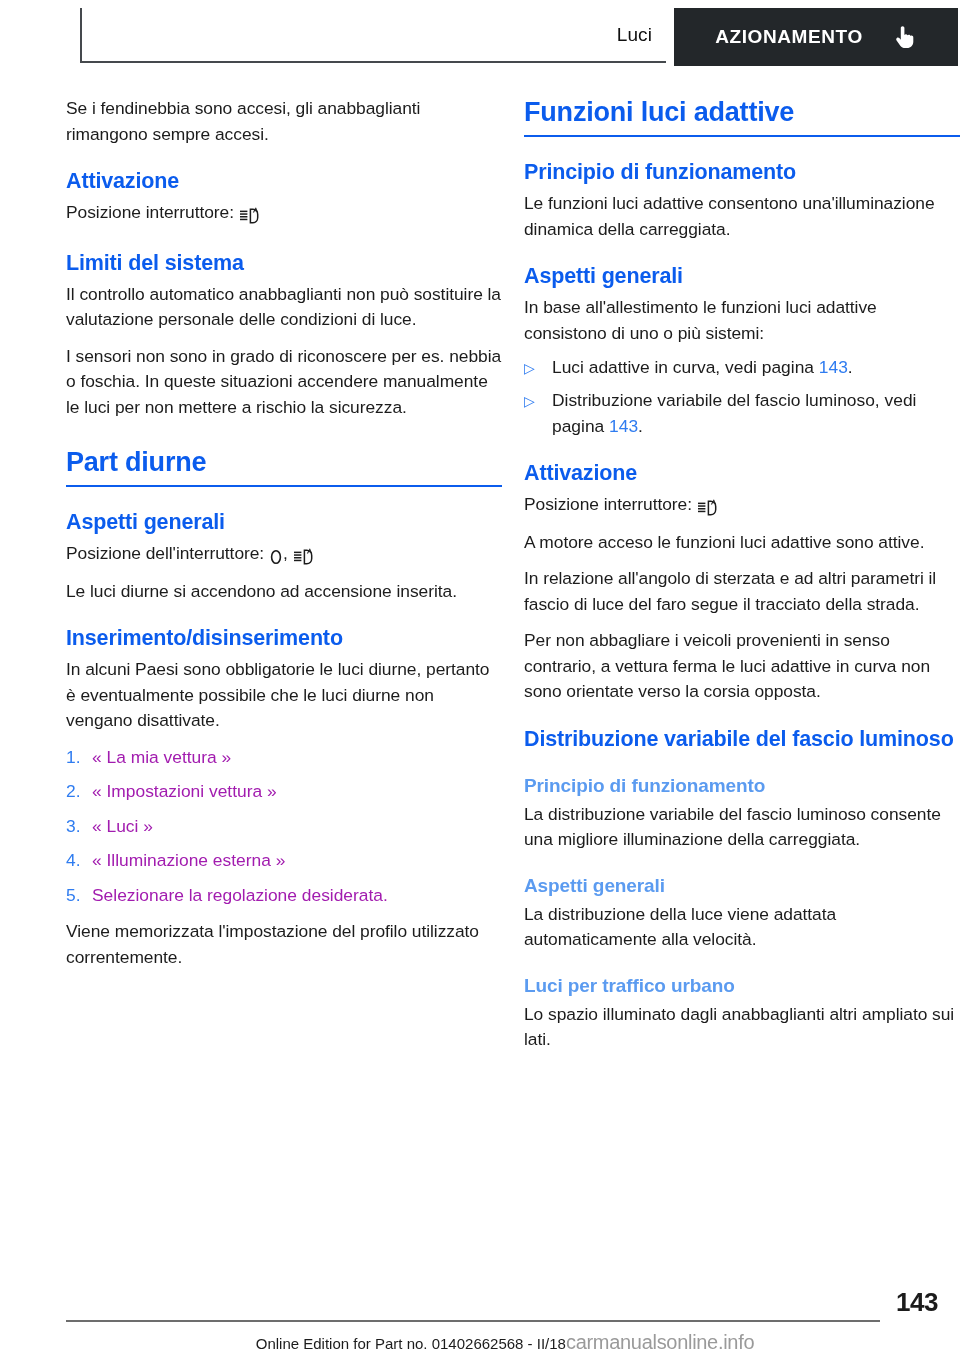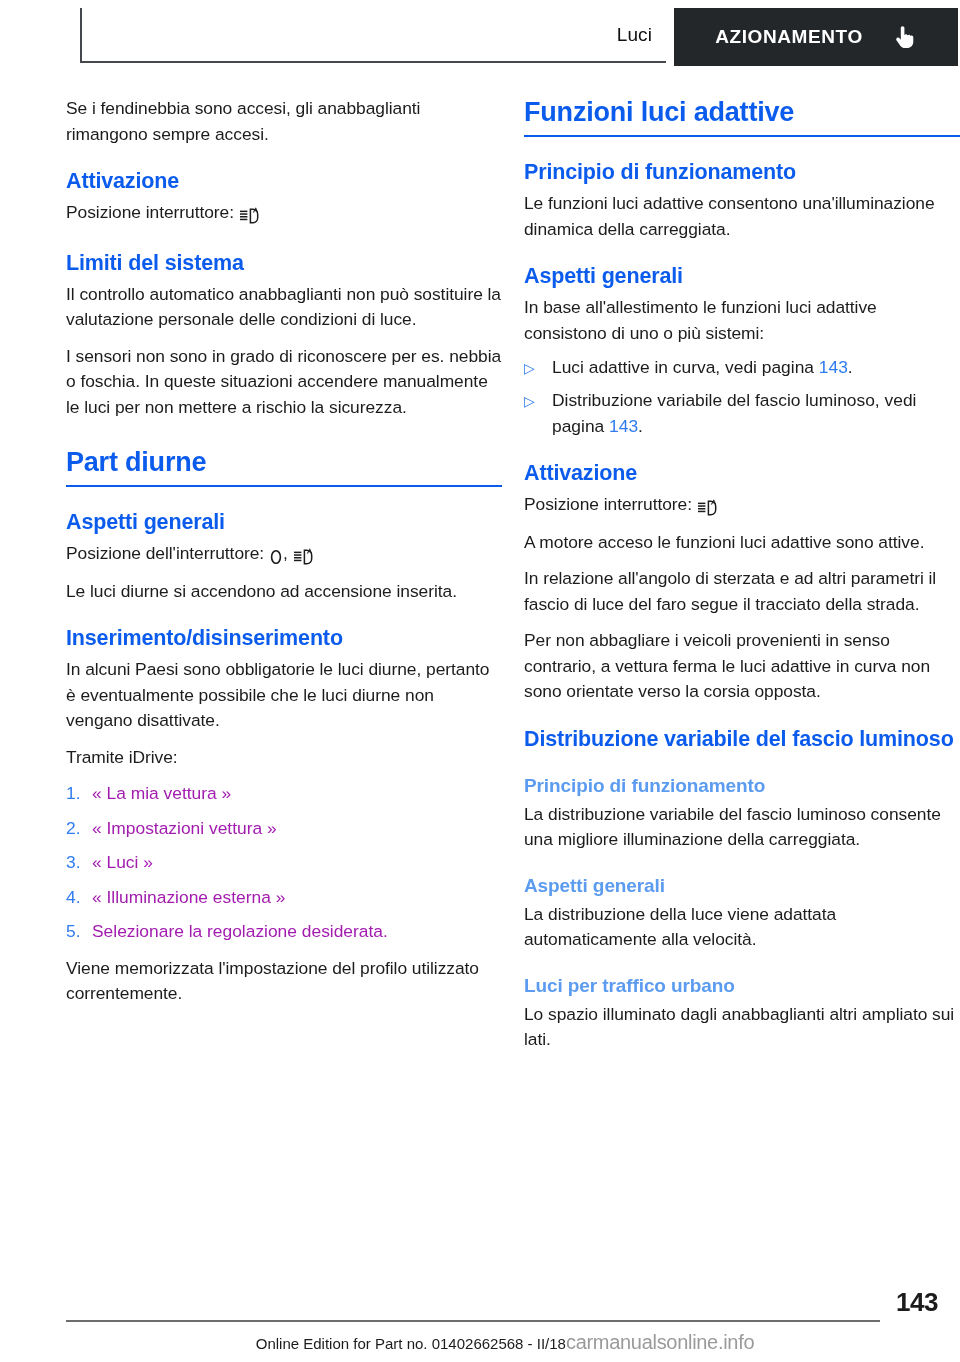--- a/index.html
+++ b/index.html
@@ -285,21 +285,20 @@
               <rect x="1.0" y="11.7" width="7.4" height="1.5"></rect>
               <path d="M16.9 0.3l2.3 5.1h-1.3l-0.45-1.1h-1.9l-0.45 1.1h-1.3L16.9 0.3zm0 1.8l-0.55 1.3h1.1L16.9 2.1z"></path>
             </g>
           </svg>
         </span>
       </p>
       <p class="body">Le luci diurne si accendono ad accensione inserita.</p>
 
       <h2 class="h2">Inserimento/disinserimento</h2>
       <p class="body">In alcuni Paesi sono obbligatorie le luci diurne, pertanto è eventualmente possibile che le luci diurne non vengano disattivate.</p>
-      <p class="body">Tramite iDrive:</p>
 
       <ol class="numlist">
         <li>
           <span class="num">1.</span>
           <span class="itxt">« La mia vettura »</span>
         </li>
         <li>
           <span class="num">2.</span>
           <span class="itxt">« Impostazioni vettura »</span>
         </li>

